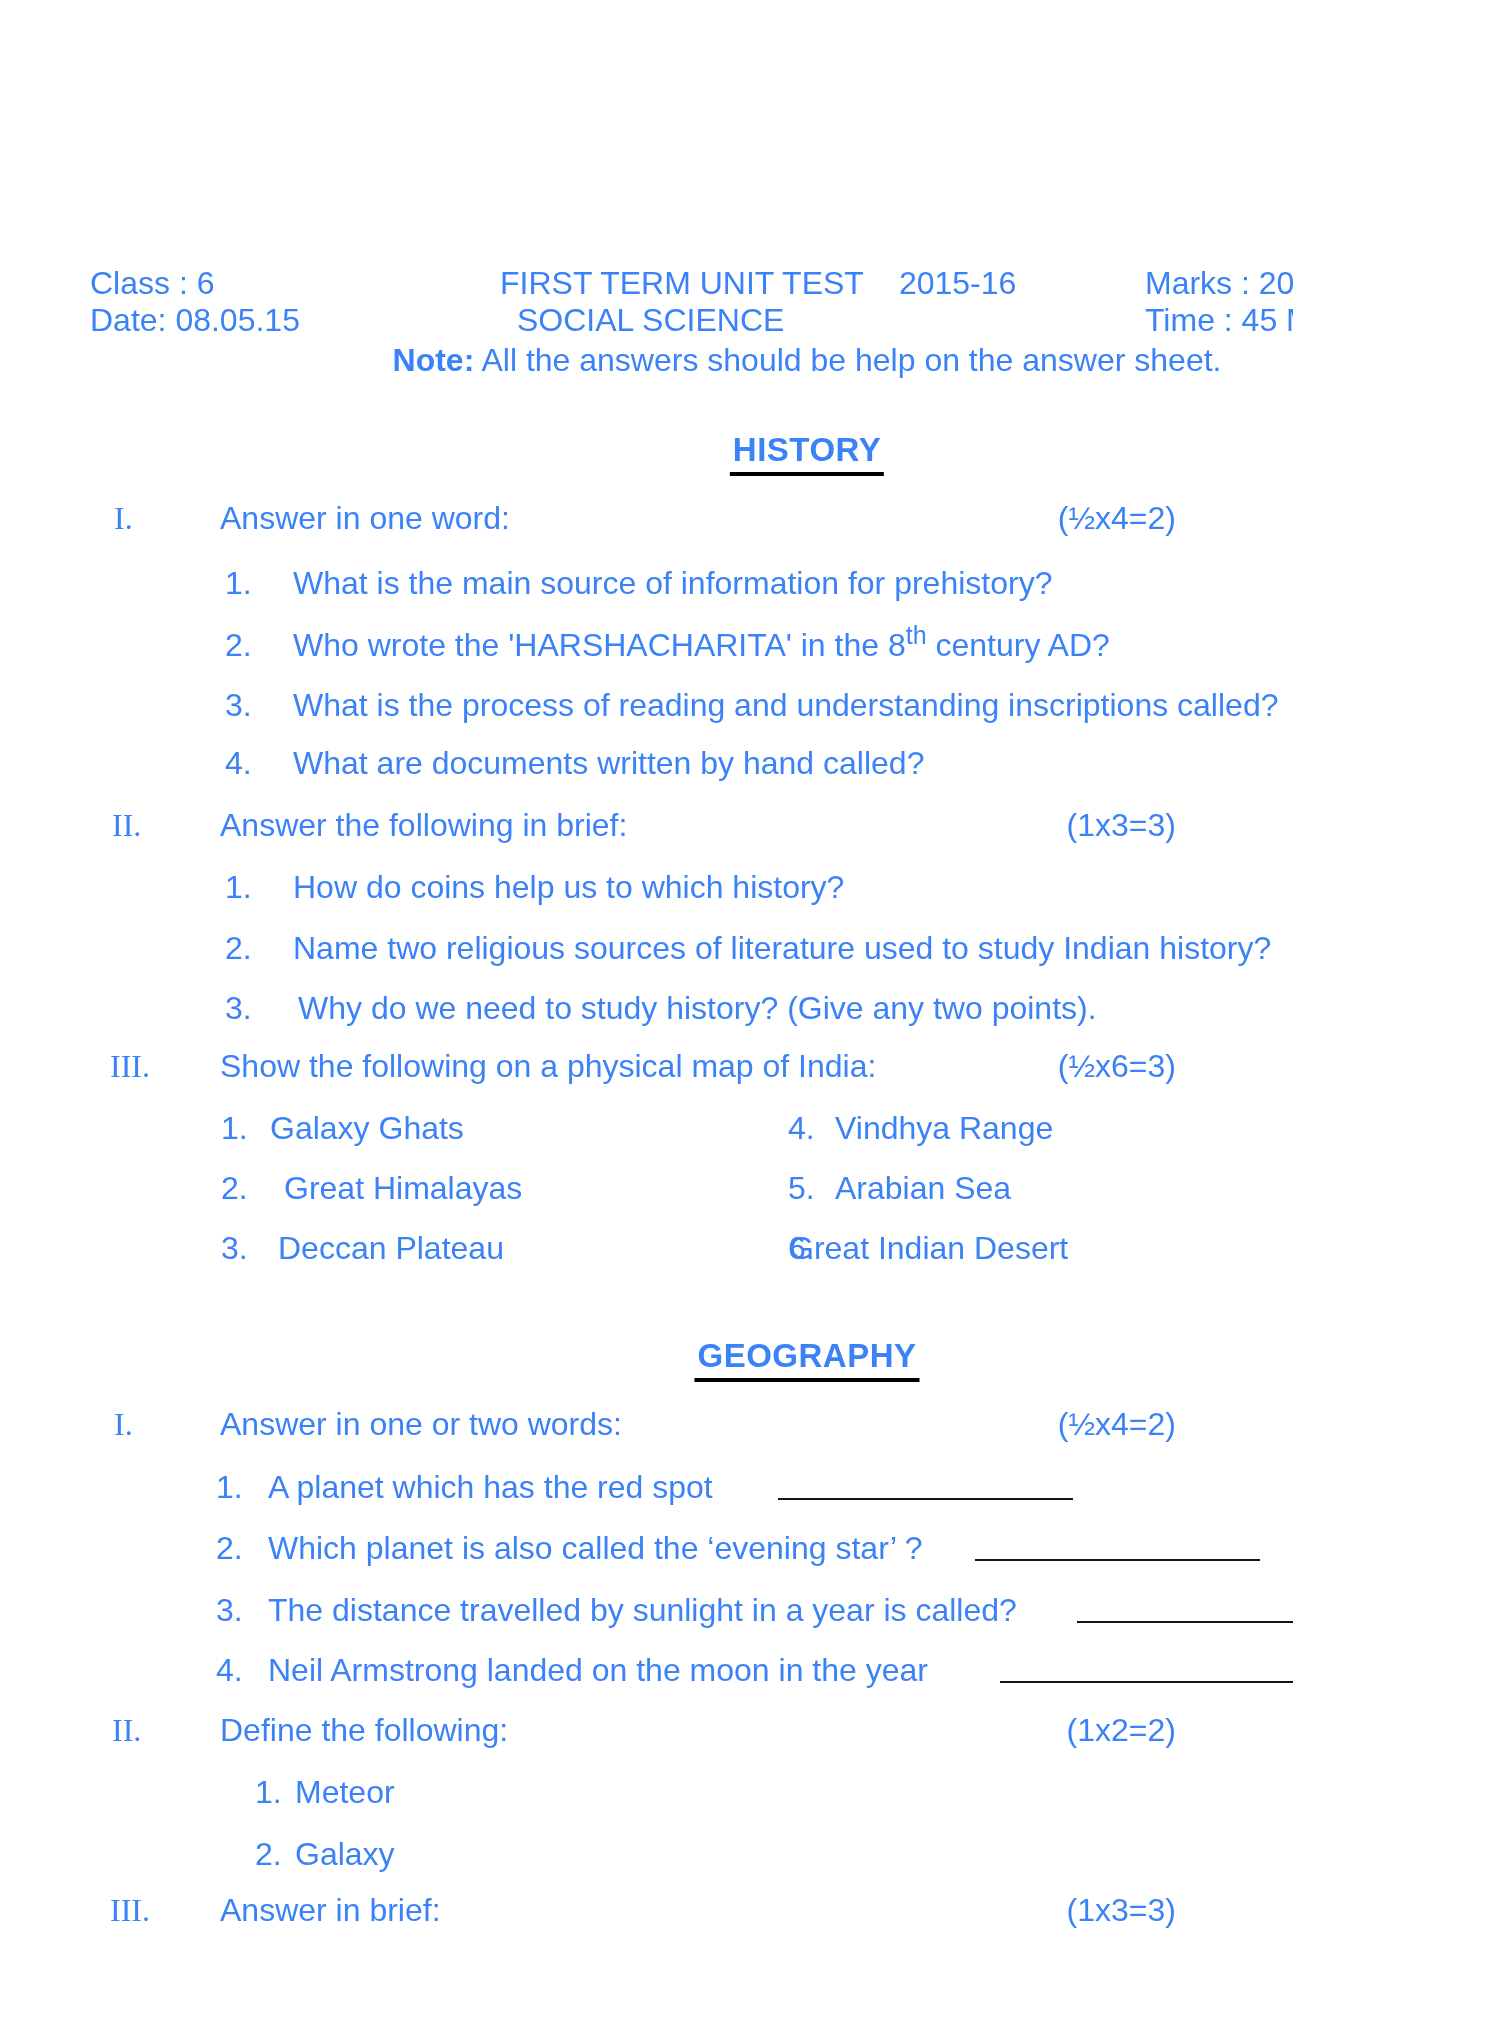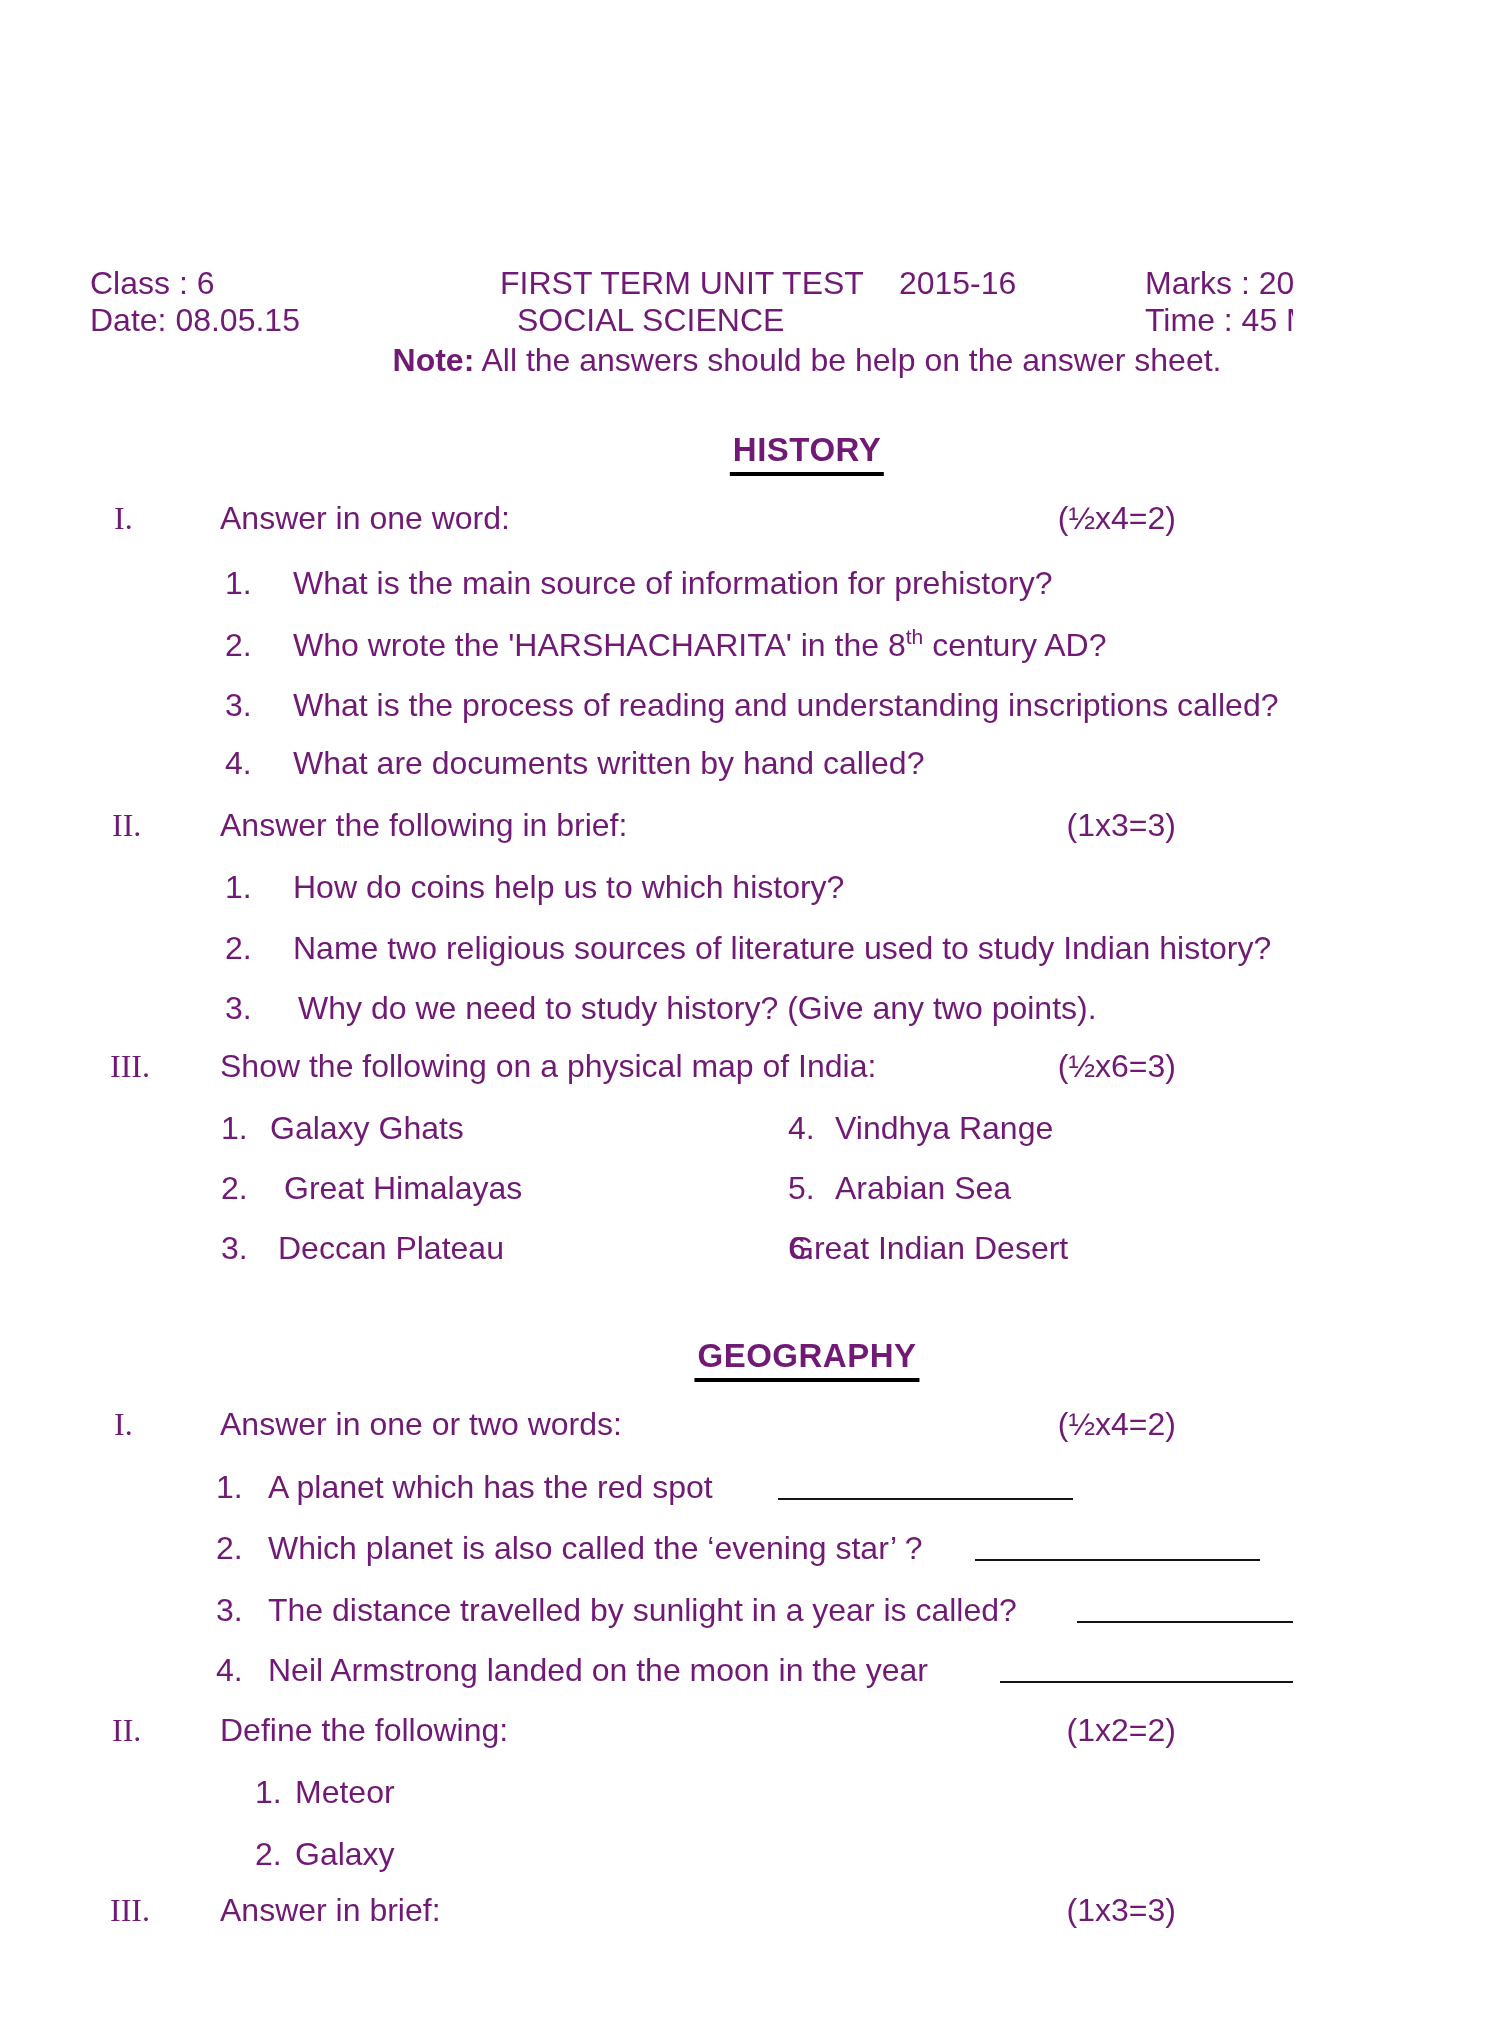--- a/index.html
+++ b/index.html
@@ -1,31 +1,31 @@
 <!DOCTYPE html>
 <html><head>
 <meta charset="utf-8">
 <style>
   * { margin:0; padding:0; box-sizing:border-box; }
   html,body { background:#ffffff; }
   .page {
-    position:relative; width:1293px; height:2034px; background:#fff; color:#701a75;
+    position:relative; width:1293px; height:2034px; background:#fff; color:#3b82f6;
     font-family:"Liberation Sans","DejaVu Sans",sans-serif; font-size:32px; overflow:hidden;
   }
   .row { position:absolute; left:0; width:100%; height:42px; }
   .t { position:absolute; white-space:pre; line-height:42px; }
   .numeral { font-family:"Liberation Serif","DejaVu Serif",serif; }
   .marks { right:117px; }
   .heading {
     left:807px; transform:translateX(-50%); font-weight:700; font-size:33px;
     border-bottom:4px solid #000; padding:0 3px 1px; letter-spacing:.5px;
   }
   .notebold { font-weight:700; }
   .blank { position:absolute; top:4px; height:30px; border-bottom:2px solid #151515; }
-  sup { font-size:21px; vertical-align:super; line-height:0; }
+  sup { font-size:25px; vertical-align:super; line-height:0; }
 </style>
 </head>
 <body>
 
 <div class="page">
 
   <div class="row" style="top:262px">
     <span class="t" style="left:90px">Class : 6</span>
     <span class="t" style="left:500px">FIRST TERM UNIT TEST    2015-16</span>
     <span class="t" style="left:1145px">Marks : 20</span>

